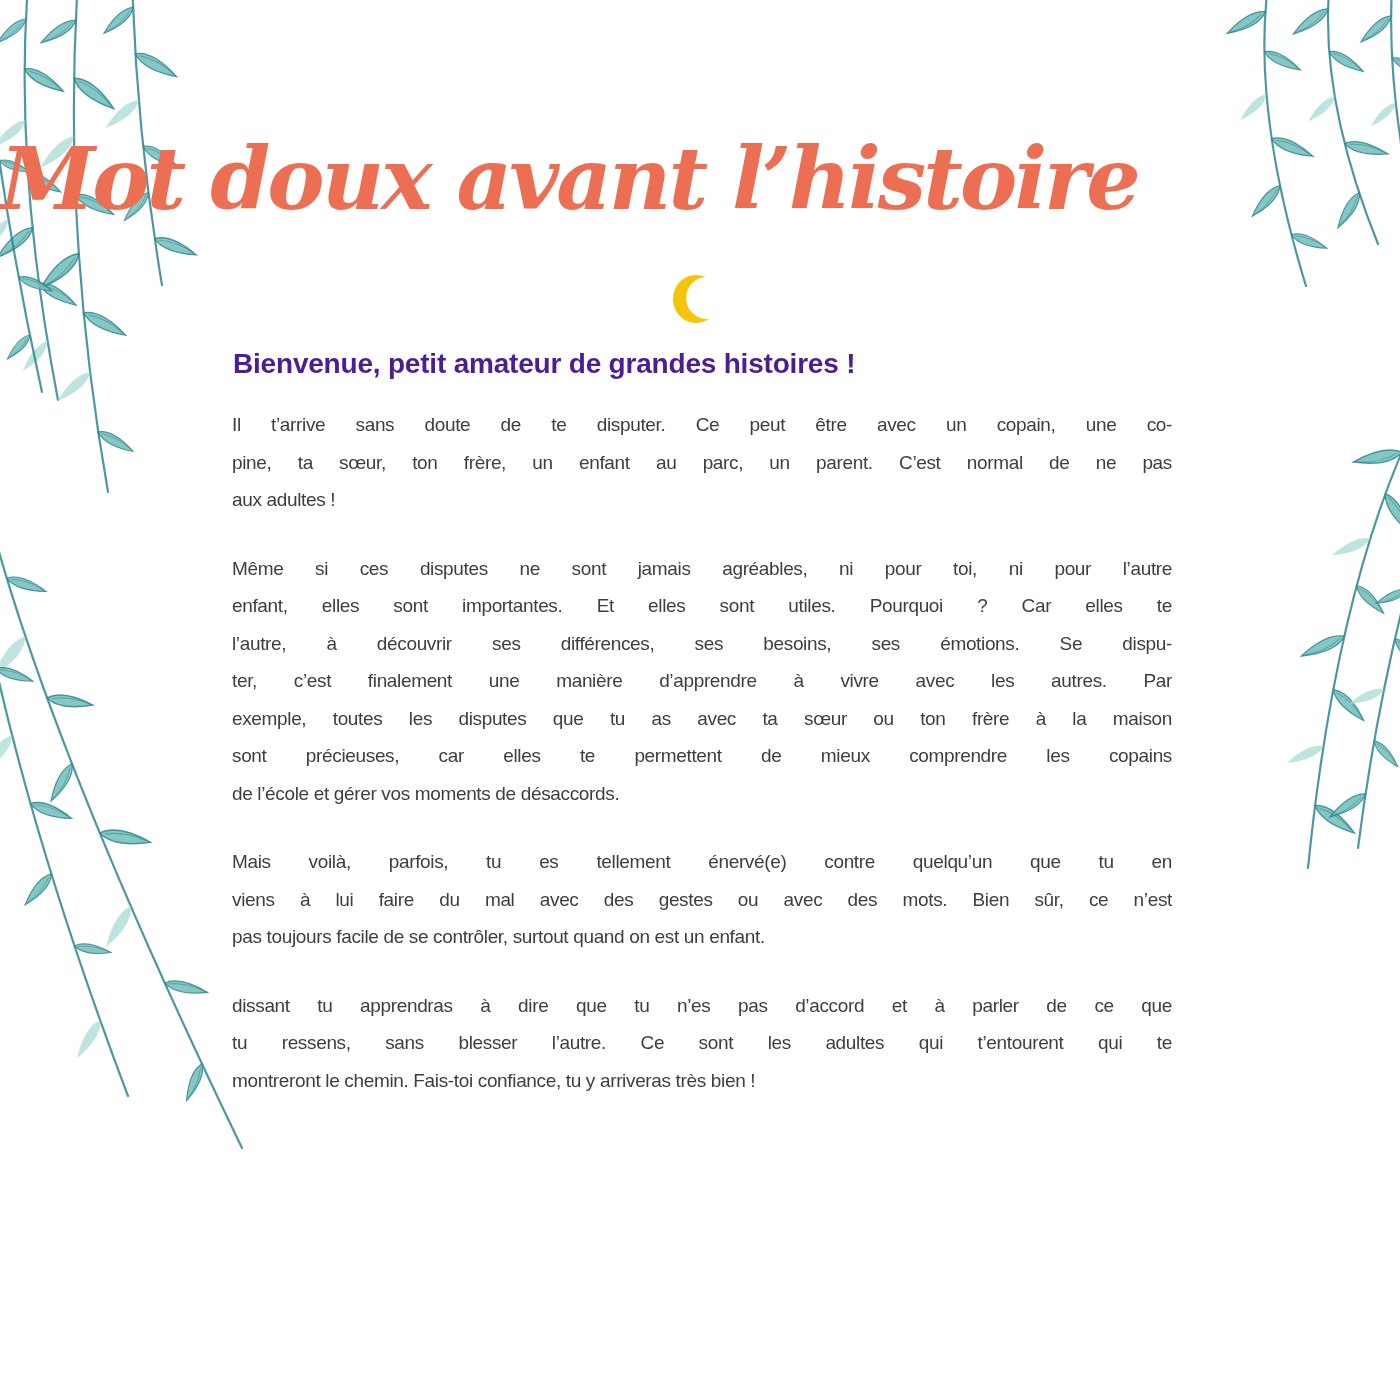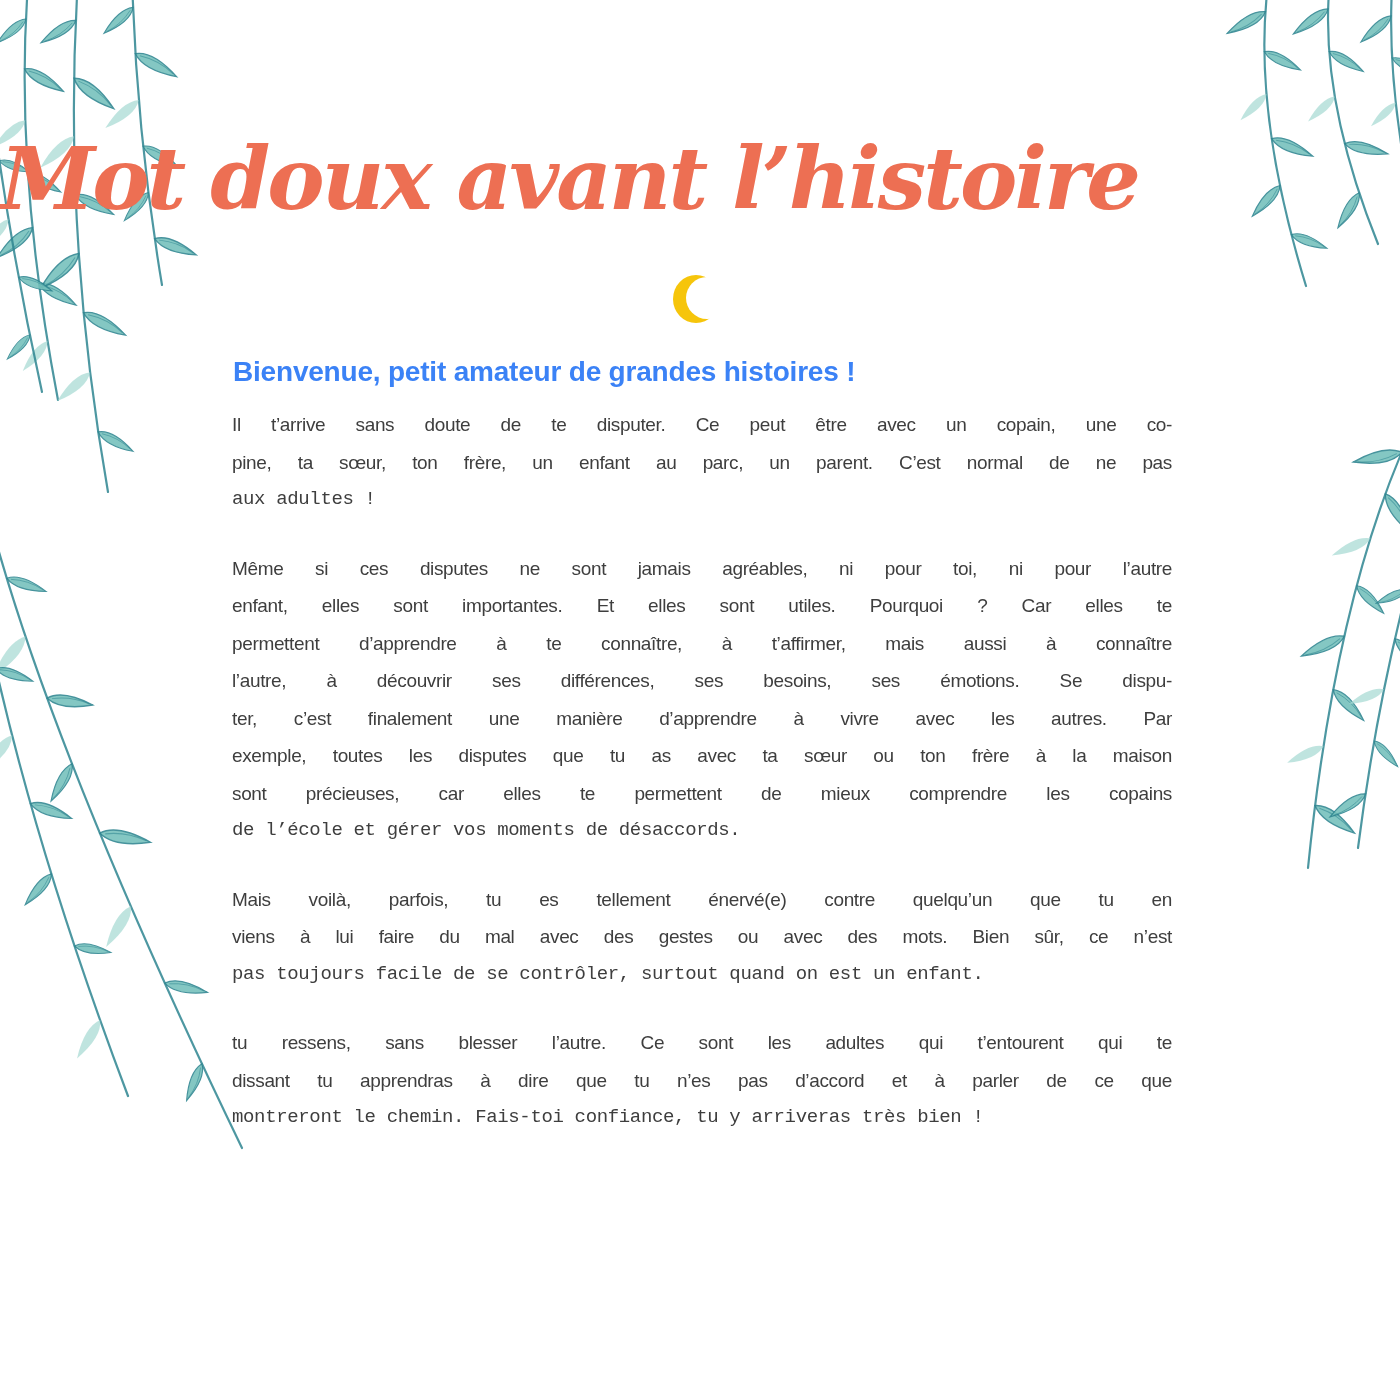--- a/index.html
+++ b/index.html
@@ -45,46 +45,45 @@
   }
   .moon .bite {
     position: absolute; left: 13px; top: 4px;
     width: 42px; height: 42px;
     border-radius: 50%;
     background: #ffffff;
   }
 
   .page-subtitle {
     position: absolute;
-    left: 233px; top: 356px; width: 940px;
+    left: 233px; top: 348px; width: 940px;
     font-size: 28px;
     font-weight: 700;
     letter-spacing: -0.2px;
-    color: #3b82f6;
+    color: #4c1d95;
   }
 
   .body-text {
     position: absolute;
     left: 232px; top: 406px;
     width: 940px;
     color: #3E3E3E;
     font-size: 19px;
     letter-spacing: -0.35px;
     line-height: 37.5px;
     font-weight: 400;
   }
   .paragraph { margin-bottom: 31px; }
   .line {
     text-align: justify;
     text-align-last: justify;
     white-space: normal;
   }
   .line.last {
     text-align-last: left;
-    font-family: Liberation Mono, monospace;
   }
 </style>
 </head>
 <body>
 
 <svg id="leaf-decor" viewBox="0 0 1400 1400" xmlns="http://www.w3.org/2000/svg">
     <path d="M28,-15 Q14,170 58,400" fill="none" stroke="#2E8590" stroke-width="2.2" stroke-linecap="round" opacity="0.85"></path>
     <g transform="translate(25.9,19.0) rotate(142.6) scale(0.77)">
       <path d="M0,0 Q14,-12 48,-2 Q16,10 0,0 Z" fill="#74C0BB" opacity="0.88" stroke="#2E8590" stroke-width="1.4"></path>
       <path d="M5,-0.5 Q24,-7 44,-2.5" fill="none" stroke="#2E8590" stroke-width="1" opacity="0.55"></path>
@@ -372,34 +371,33 @@
 
     <div class="paragraph">
       <div class="line">Il t’arrive sans doute de te disputer. Ce peut être avec un copain, une co-</div>
       <div class="line">pine, ta sœur, ton frère, un enfant au parc, un parent. C’est normal de ne pas</div>
       <div class="line last">aux adultes !</div>
     </div>
 
     <div class="paragraph">
       <div class="line">Même si ces disputes ne sont jamais agréables, ni pour toi, ni pour l’autre</div>
       <div class="line">enfant, elles sont importantes. Et elles sont utiles. Pourquoi ? Car elles te</div>
-      <div class="line">permettent d’apprendre à te connaître, à t’affirmer, mais aussi à connaître</div>
       <div class="line">l’autre, à découvrir ses différences, ses besoins, ses émotions. Se dispu-</div>
       <div class="line">ter, c’est finalement une manière d’apprendre à vivre avec les autres. Par</div>
       <div class="line">exemple, toutes les disputes que tu as avec ta sœur ou ton frère à la maison</div>
       <div class="line">sont précieuses, car elles te permettent de mieux comprendre les copains</div>
       <div class="line last">de l’école et gérer vos moments de désaccords.</div>
     </div>
 
     <div class="paragraph">
       <div class="line">Mais voilà, parfois, tu es tellement énervé(e) contre quelqu’un que tu en</div>
       <div class="line">viens à lui faire du mal avec des gestes ou avec des mots. Bien sûr, ce n’est</div>
       <div class="line last">pas toujours facile de se contrôler, surtout quand on est un enfant.</div>
     </div>
 
     <div class="paragraph">
+      <div class="line">dissant tu apprendras à dire que tu n’es pas d’accord et à parler de ce que</div>
       <div class="line">tu ressens, sans blesser l’autre. Ce sont les adultes qui t’entourent qui te</div>
-      <div class="line">dissant tu apprendras à dire que tu n’es pas d’accord et à parler de ce que</div>
       <div class="line last">montreront le chemin. Fais-toi confiance, tu y arriveras très bien !</div>
     </div>
 
   </div>
 </div>
 
 </body></html>

